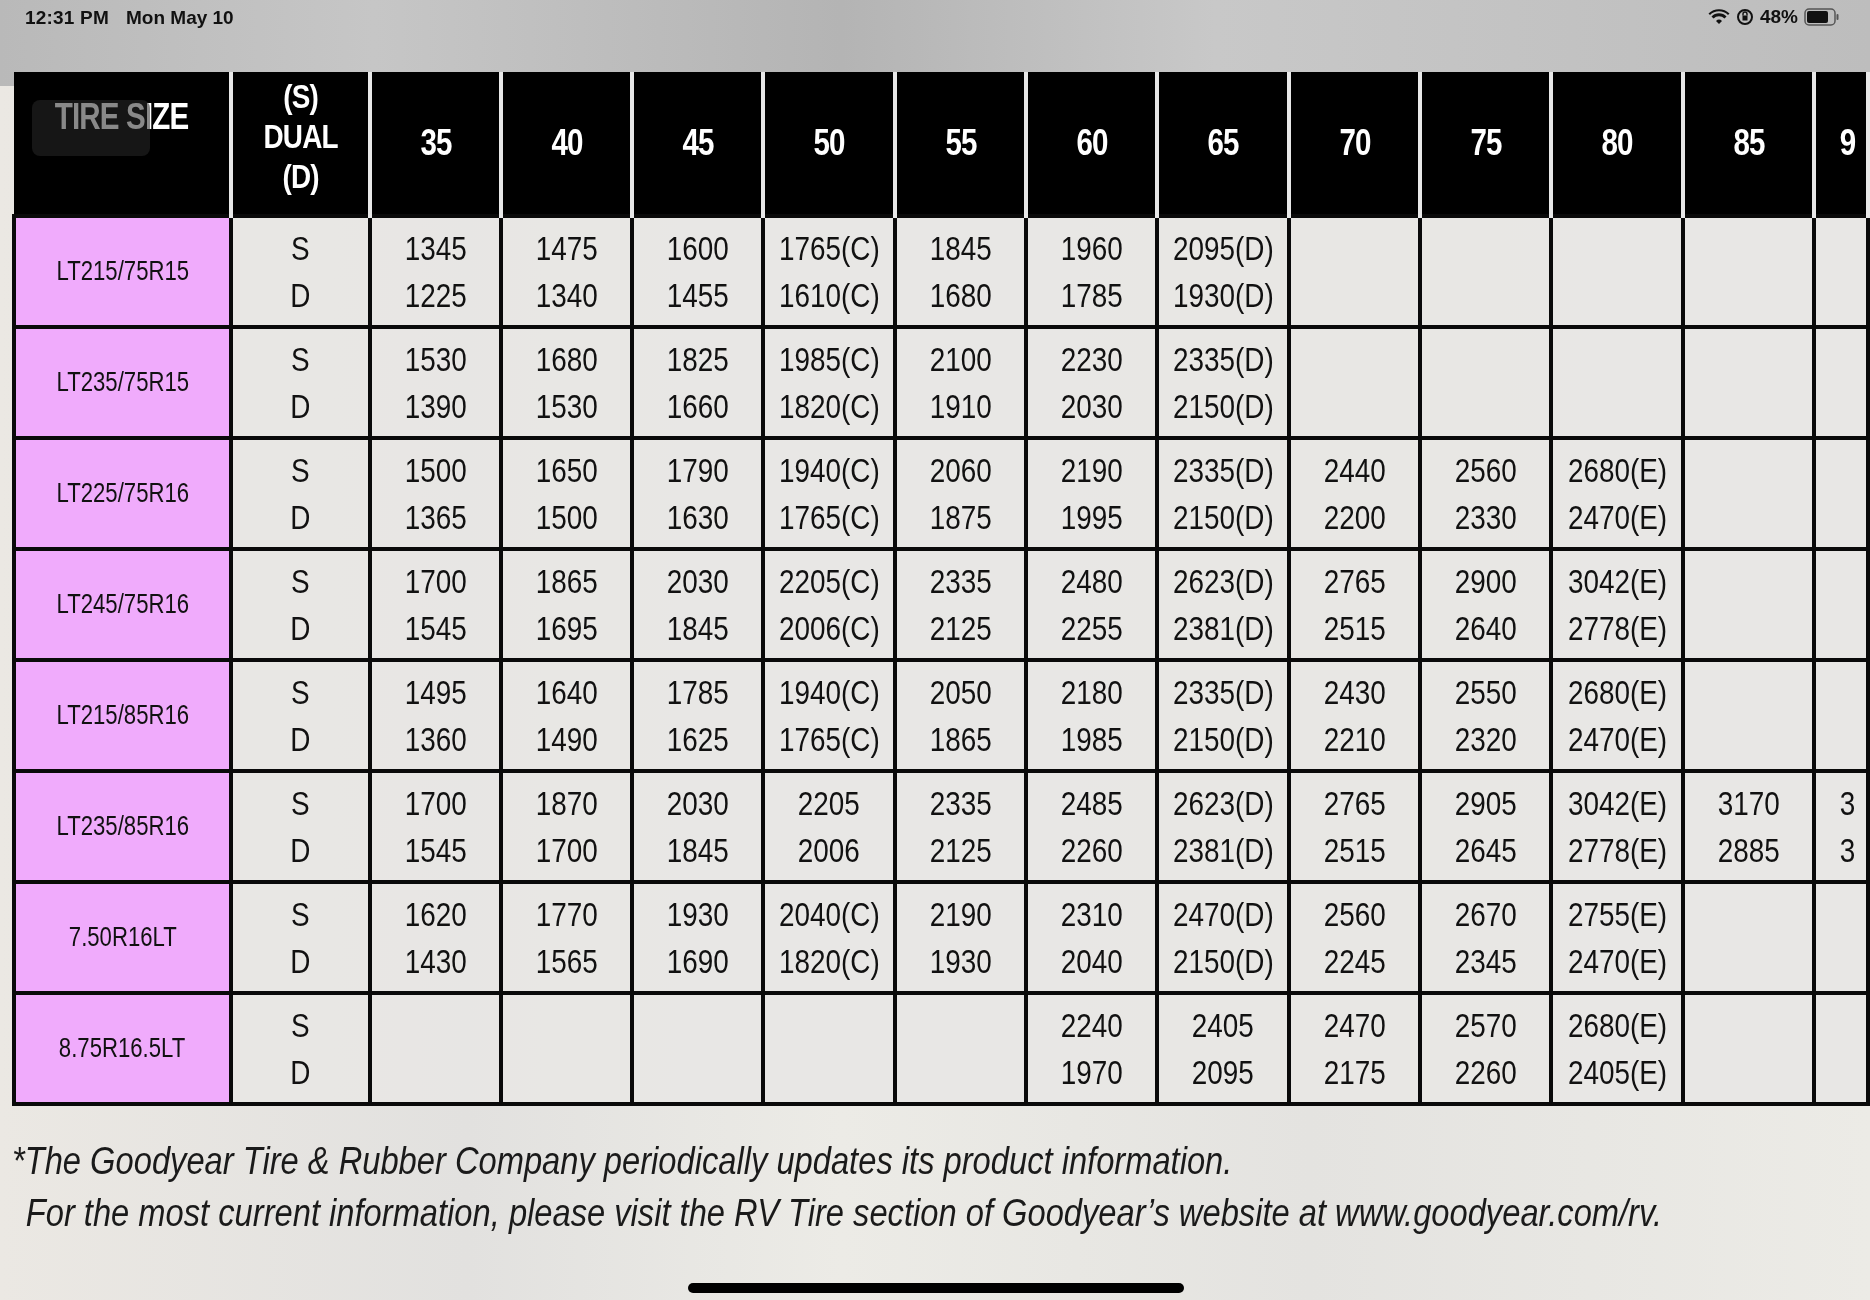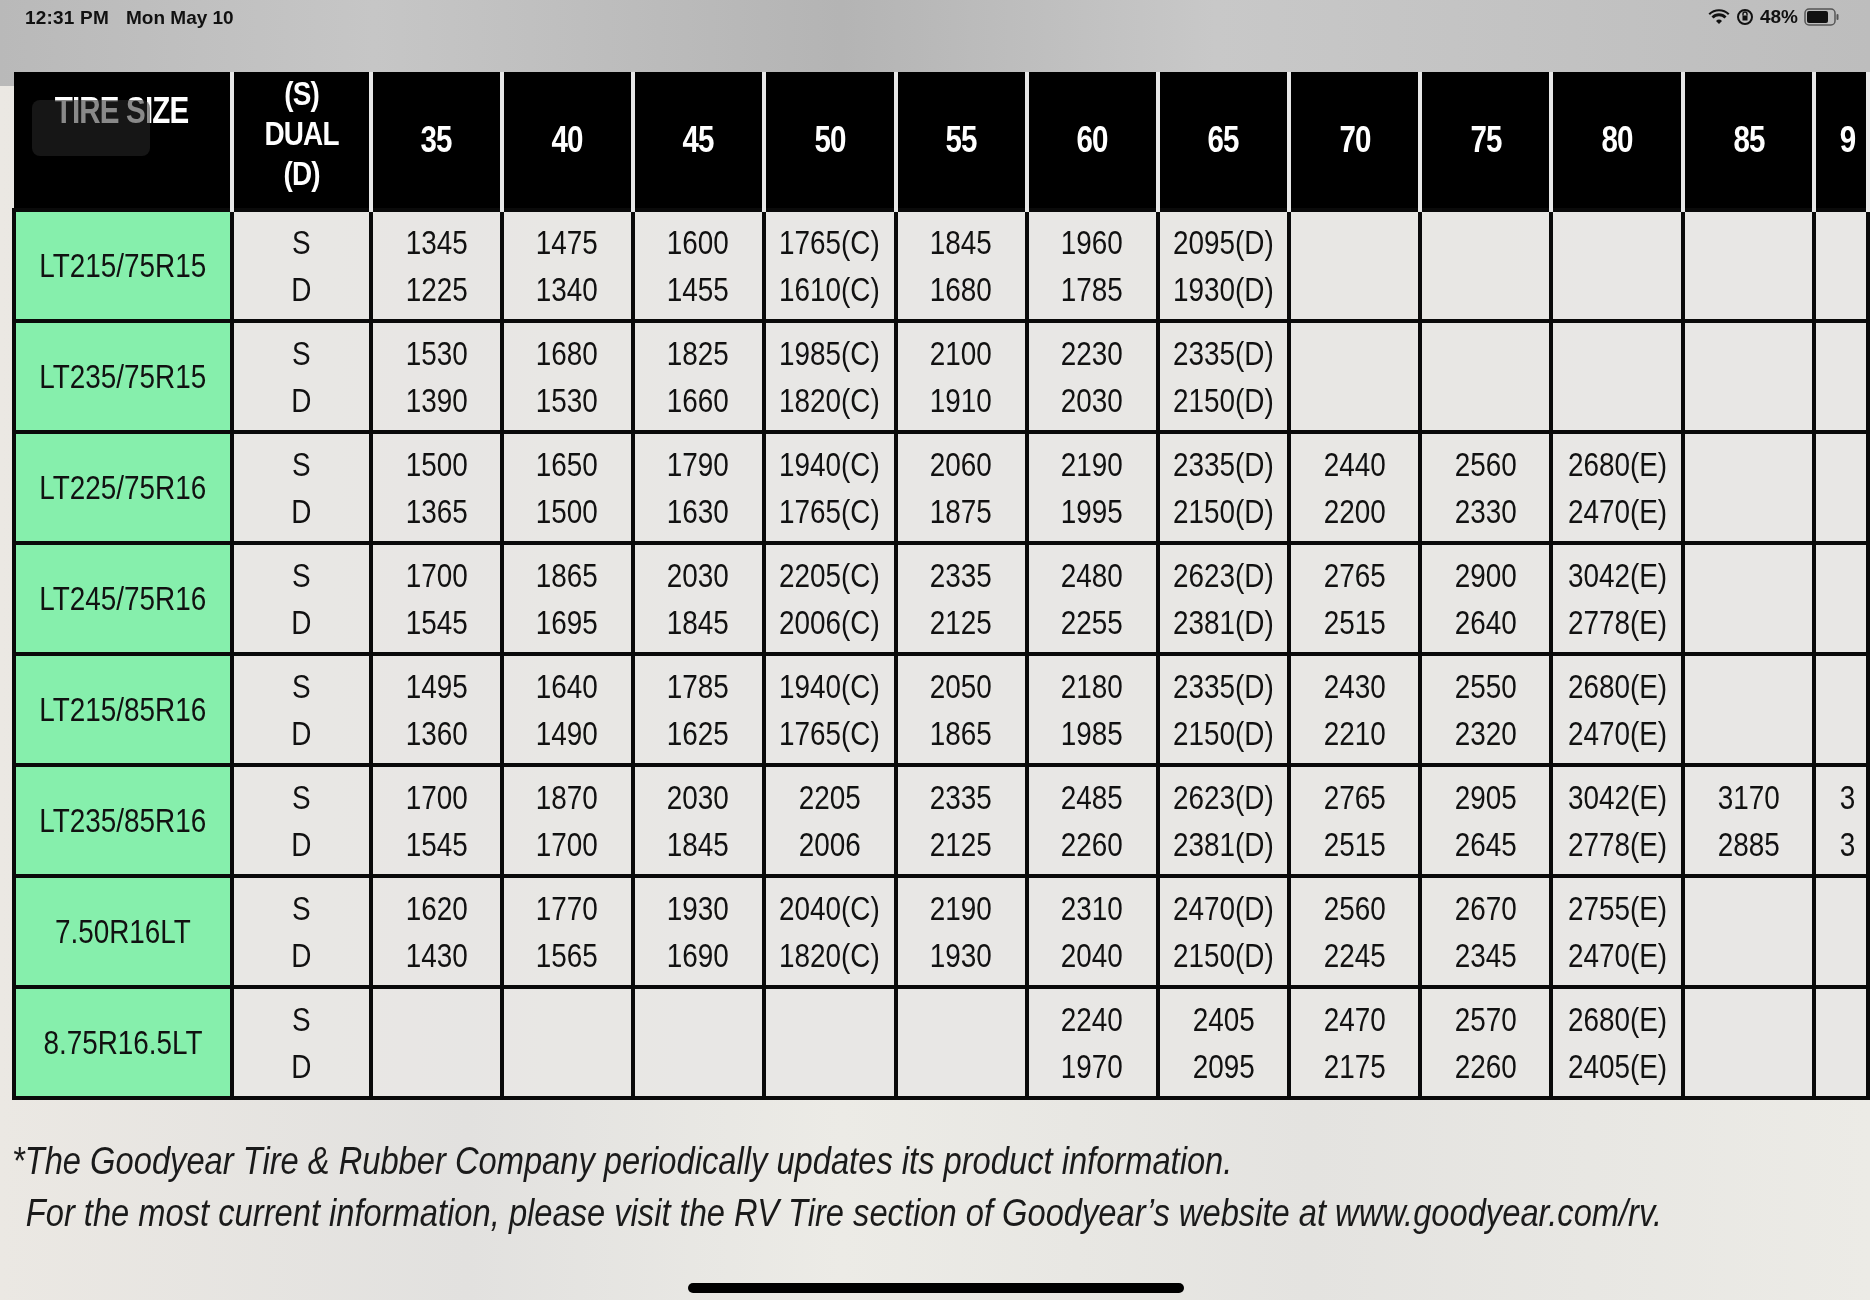--- a/index.html
+++ b/index.html
@@ -21,29 +21,29 @@
   .battery { width:36px; height:18px; }
 
   .table-wrap { position:absolute; left:12px; top:72px; width:1858px; }
   table { border-collapse:collapse; table-layout:fixed; }
   th {
     background:#000; color:#fff; height:118px; padding:0;
     font-family:"Liberation Sans", sans-serif; font-weight:bold; font-size:36px;
     border-right:4px solid #e8e8e8; border-bottom:0;
     transform-origin:center; letter-spacing:-1px;
   }
-  th.tire { font-size:36px; vertical-align:top; padding-top:18px; }
+  th.tire { font-size:36px; vertical-align:top; padding-top:24px; }
   th.dual { font-size:34px; line-height:40px; }
   th .sqz { display:inline-block; transform:scaleX(0.82); }
   td {
     border:4px solid #0a0a0a; height:107px; padding:0; text-align:center;
     font-size:34px; color:#111; line-height:47px;
     background: rgba(232,231,228,0.9);
   }
-  td.size { background:#86efac; font-size:34px; }
+  td.size { background:#f0abfc; font-size:27px; }
   td .sqz { display:inline-block; transform:scaleX(0.82); }
   td.b { font-weight:normal; }
   .cols col.c-size { width:218px; }
   .cols col.c-dual { width:140px; }
   .cols col.c-num { width:132px; }
   .cols col.c-last { width:54px; }
 
   .footnote {
     position:absolute; left:12px; top:1135px; font-family:"Liberation Sans", sans-serif;
     font-style:italic; font-size:38px; color:#1a1a1a; line-height:52px;

